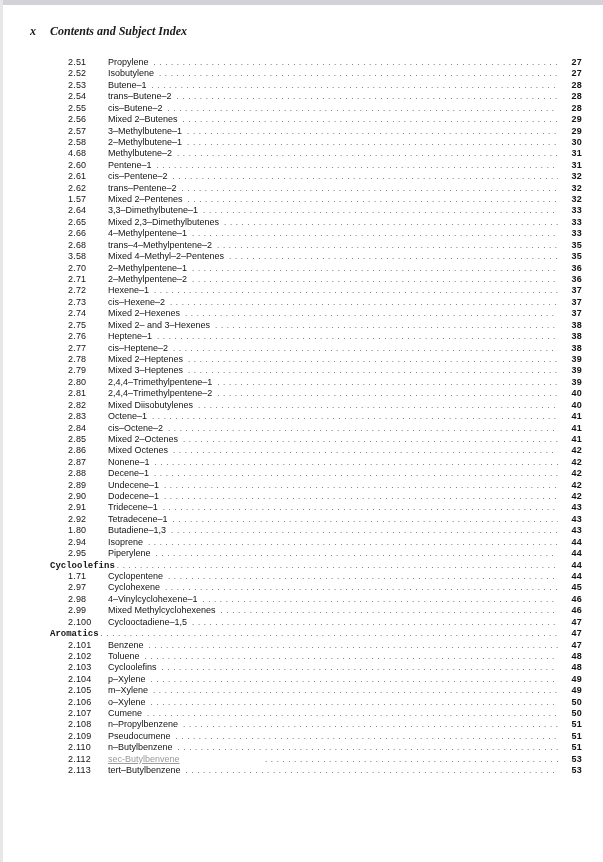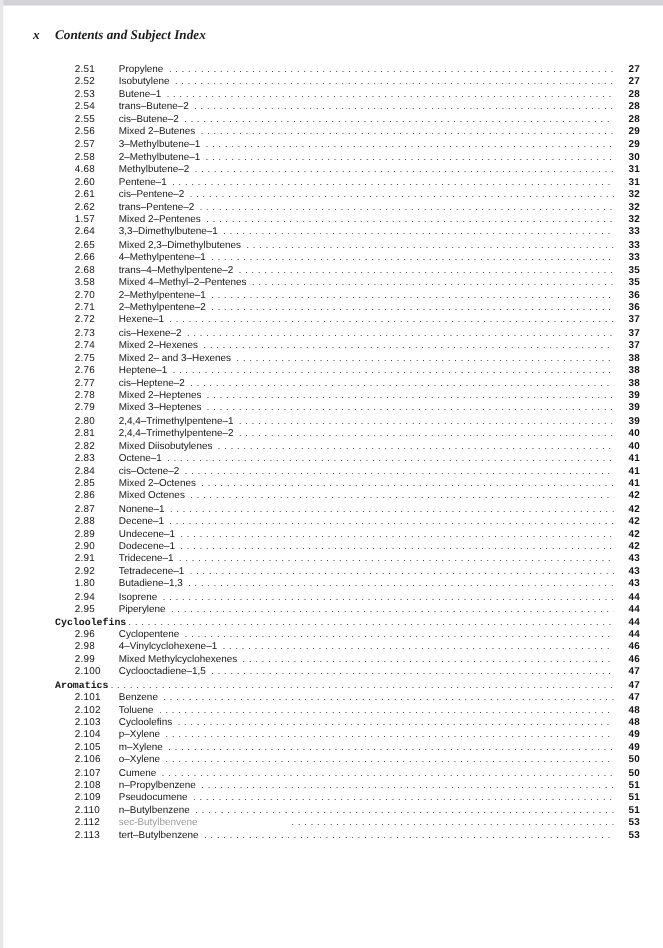--- a/index.html
+++ b/index.html
@@ -24,21 +24,21 @@
   .row.section .label{font-weight:700;margin-right:2px;font-family:Liberation Mono, monospace;}
   .leader{
     flex:1;overflow:hidden;white-space:nowrap;color:#2a2a2a;
     font-size:8px;min-width:10px;
   }
   .leader::after{
     content:"...........................................................................................................................................................";
     letter-spacing:3.6px;
   }
   .page{width:24px;flex:none;text-align:right;font-weight:700;letter-spacing:.3px;}
-  .row.faded .label{color:#9a9a9a;min-width:152px;}
+  .row.faded .label{color:#9a9a9a;min-width:152px;text-decoration:underline;}
 </style>
 </head>
 <body>
 
 <div class="scan-edge-top"></div>
 <div class="scan-edge-left"></div>
 
 <div class="page-header">
   <span>x</span>
   <span>Contents and Subject Index</span>
@@ -309,24 +309,30 @@
     <span class="leader"></span>
     <span class="page">44</span>
   </div>
     <div class="row section">
 
     <span class="label">Cycloolefins</span>
     <span class="leader"></span>
     <span class="page">44</span>
   </div>
     <div class="row">
-    <span class="num">2.96</span>
+    <span class="num">1.71</span>
     <span class="label">Cyclopentene</span>
     <span class="leader"></span>
     <span class="page">44</span>
+  </div>
+    <div class="row">
+    <span class="num">2.97</span>
+    <span class="label">Cyclohexene</span>
+    <span class="leader"></span>
+    <span class="page">45</span>
   </div>
     <div class="row">
     <span class="num">2.98</span>
     <span class="label">4–Vinylcyclohexene–1</span>
     <span class="leader"></span>
     <span class="page">46</span>
   </div>
     <div class="row">
     <span class="num">2.99</span>
     <span class="label">Mixed Methylcyclohexenes</span>

